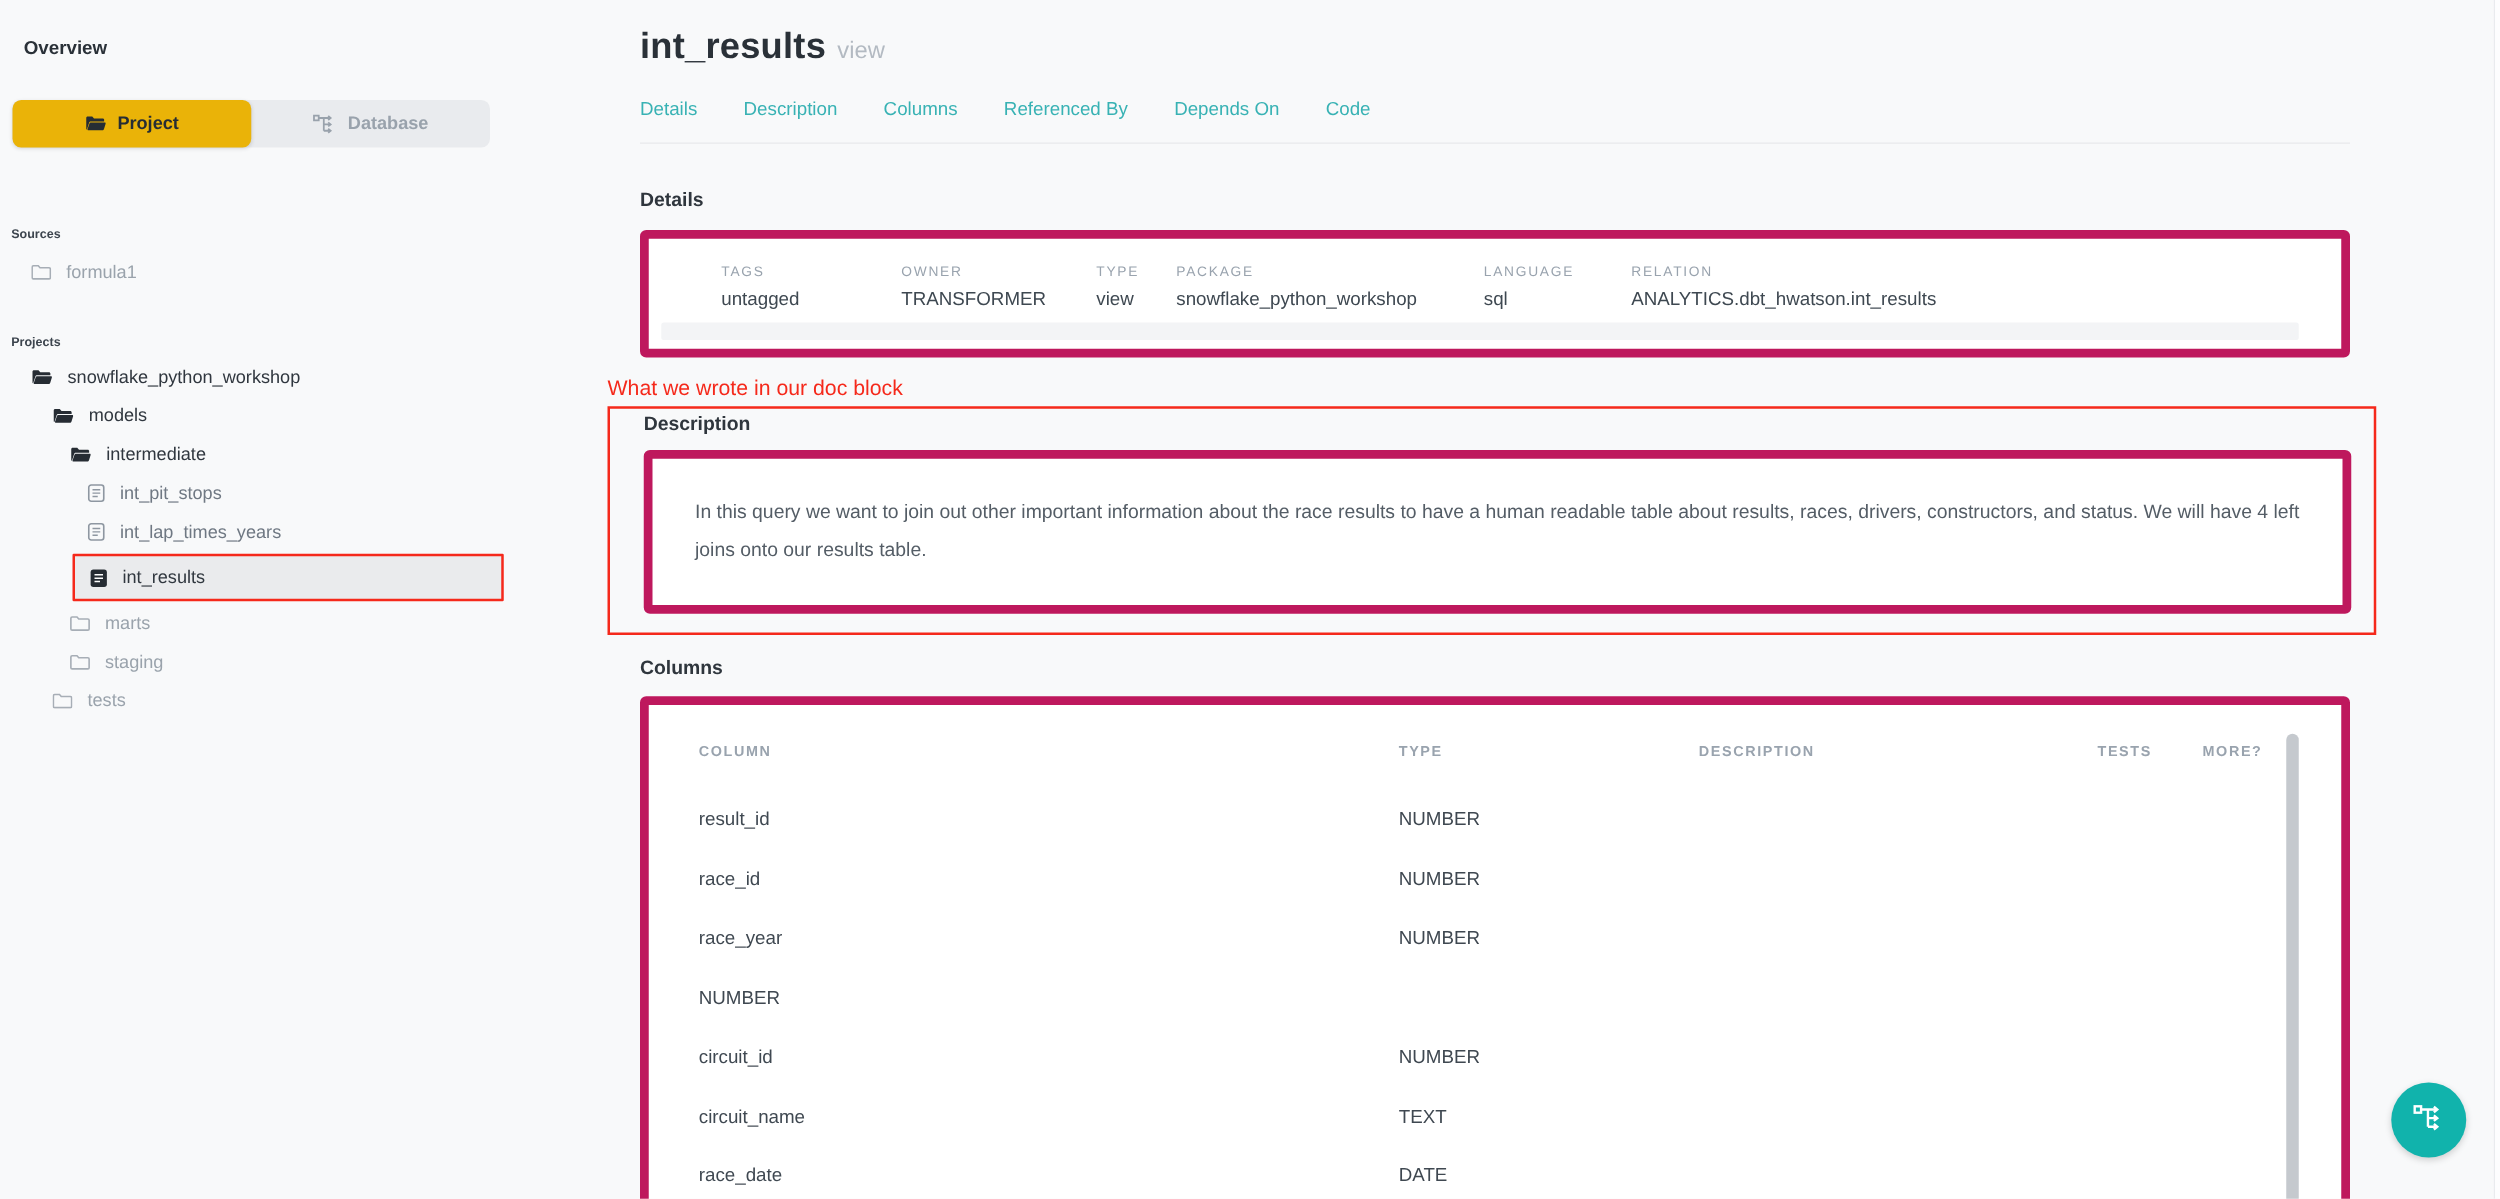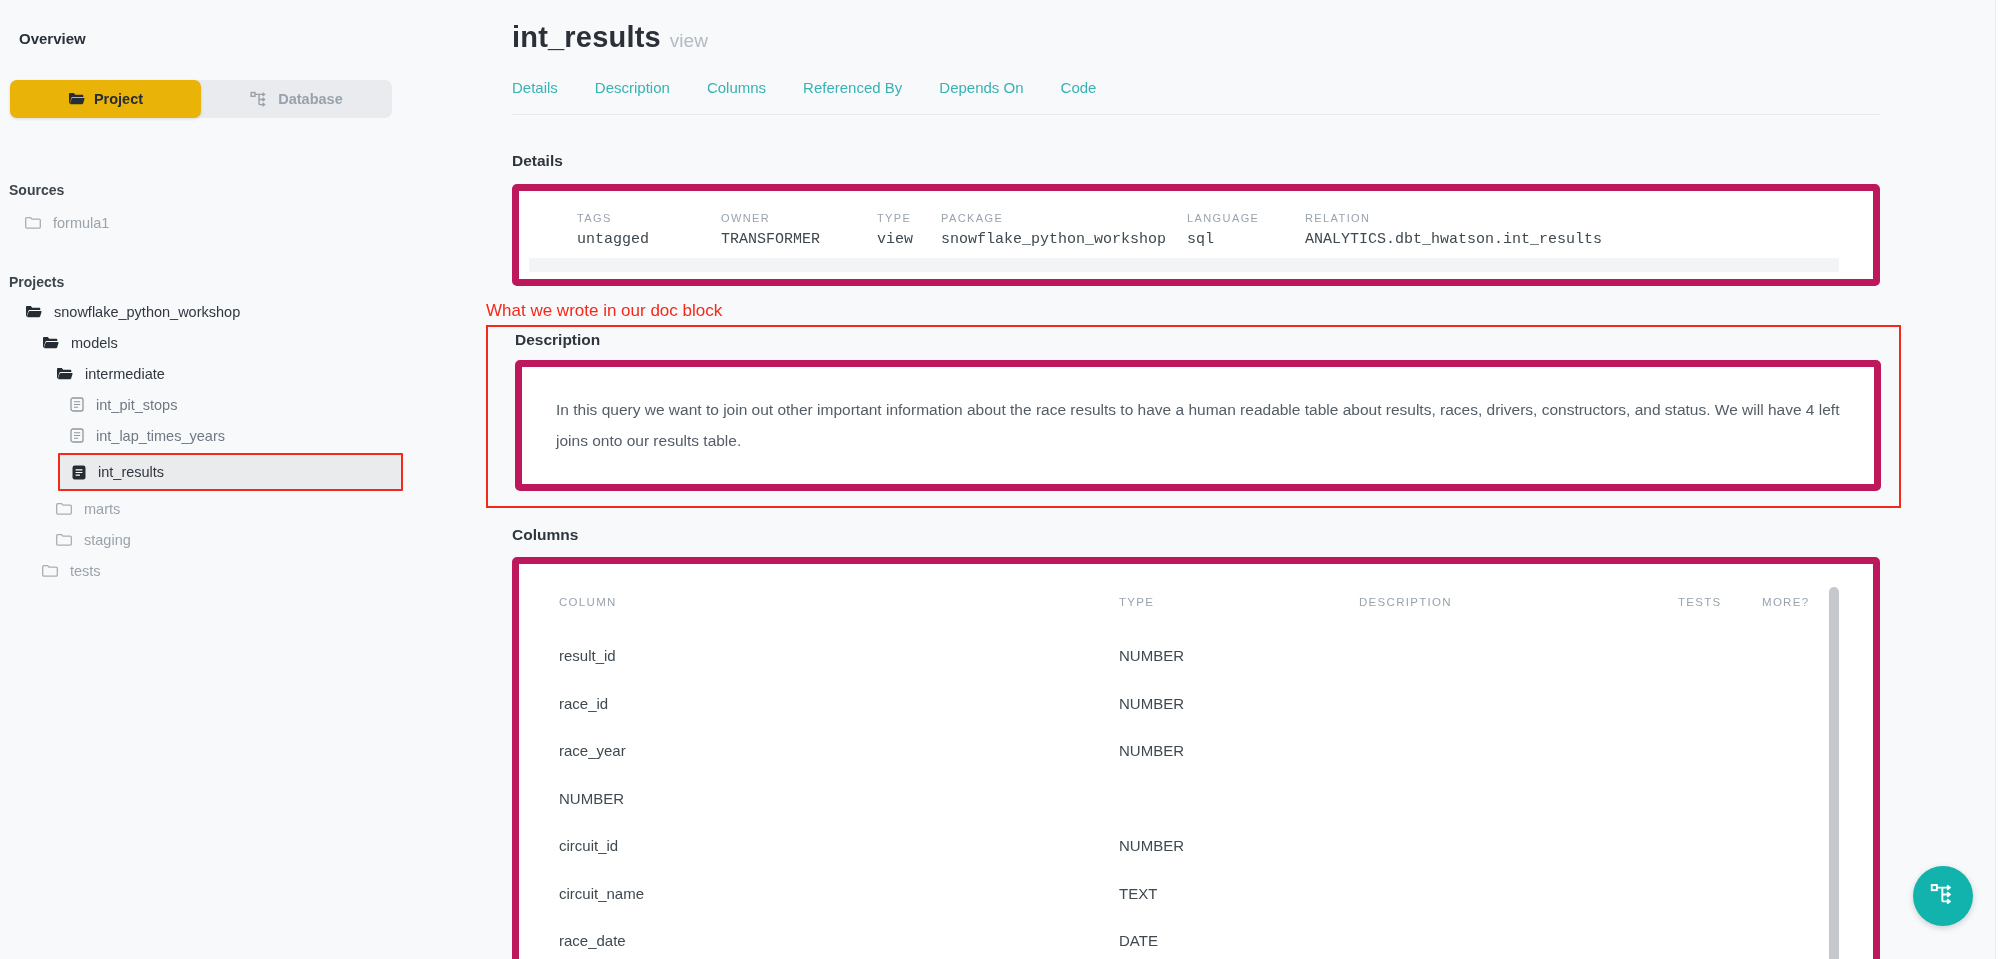--- a/index.html
+++ b/index.html
@@ -18,21 +18,21 @@
   .sidebar { position:absolute; left:0; top:0; width:430px; height:100%; }
   .overview { margin:30px 0 0 19px; font-size:15px; font-weight:bold; color:#2a3138; }
   .toggle { position:absolute; left:10px; top:80px; width:382px; height:38px;
     background:#e9ebee; border-radius:7px; display:flex; }
   .toggle-btn { flex:1; display:flex; align-items:center; justify-content:center;
     gap:9px; font-size:14.5px; font-weight:bold; color:#99a2ac; border:none;
     background:transparent; border-radius:7px; cursor:pointer; }
   .toggle-btn.active { background:#eab308; color:#262d34;
     box-shadow:0 1px 3px rgba(40,50,60,.15); }
   .toggle-btn .ticon { display:inline-flex; }
-  .section-label { margin:0 0 0 9px; font-size:14px; font-weight:bold; color:#3d454e; }
+  .section-label { margin:0 0 0 9px; font-size:10px; font-weight:bold; color:#3d454e; }
   .src-label { margin-top:135px; }
   .proj-label { margin-top:36px; }
   .tree { margin-top:6px; }
   .titem { display:flex; align-items:center; height:31px; font-size:14.5px;
     cursor:pointer; }
   .titem .ticon { display:inline-flex; margin-right:12px; }
   .titem.muted { color:#9aa3ac; }
   .titem.muted .ticon { color:#a7aeb6; }
   .titem.normal { color:#6f7883; }
   .titem.normal .ticon { color:#8e97a1; }
@@ -53,39 +53,39 @@
   .page-subtitle { font-size:19px; color:#b3bac2; margin-left:9px; }
   .tabs { margin-top:25px; display:flex; gap:37px; }
   .tab { font-size:15px; color:#38b2b4; text-decoration:none; cursor:pointer; }
   .tabs-divider { margin-top:18px; height:1px; background:#e7e9ec; }
   .sec-heading { font-size:15.5px; font-weight:bold; color:#2f363d; }
   .h-details { margin-top:37px; }
   .card { background:#ffffff; border:7px solid #be185d; border-radius:5px; }
   .details-card { margin-top:14px; height:102px; position:relative; }
   .fields { display:flex; padding:21px 0 0 58px; }
   .field .flabel { font-size:11px; letter-spacing:1.4px; color:#99a3ae; }
-  .field .fvalue { margin-top:7px; font-size:15px; color:#3e4851;font-family:Liberation Mono, monospace; }
+  .field .fvalue { margin-top:7px; font-size:15px; color:#3e4851; }
   .field-0 { width:112px; } .field-1 { width:156px;margin-left:32px; } .field-2 { width:64px; }
   .field-3 { width:246px; } .field-4 { width:118px; }
   .card-strip { position:absolute; left:10px; right:34px; bottom:7px; height:14px;
     background:#f3f4f6; border-radius:2px; }
 
   .annotation { margin:15px 0 4px -26px; font-size:17px; color:#f5291b; }
   .redbox { margin-left:-26px; margin-right:-21px; border:2px solid #f5291b;
     padding:4px 18px 15px 27px; }
   .desc-card { margin-top:11px; margin-right:0px; padding:27px 30px 28px 34px; }
   .desc-text { font-size:15.5px; line-height:31px; color:#545d66; max-width:1300px; }
 
   .h-columns { margin-top:18px; }
   .columns-card { margin-top:13px; height:600px; position:relative;
     padding:30px 48px 0 40px; }
   .tgrid { display:grid; grid-template-columns:560px 240px 319px 84px 1fr;
     align-items:center; }
   .thead { height:16px; }
-  .th { font-size:11.5px; letter-spacing:1.3px; color:#99a3ae; }
+  .th { font-size:11.5px; letter-spacing:1.3px; color:#99a3ae;font-weight:bold; }
   .tbody { margin-top:22px; }
   .trow { height:47.5px; cursor:pointer; }
   .td { font-size:15px; color:#3f4851; }
   .col-scrollbar { position:absolute; top:23px; right:34px; width:10px; height:384px;
     background:#c5c9ce; border-radius:5px; cursor:grab; }
 
   
   .fab { position:absolute; right:27px; bottom:33px; width:60px; height:60px;
     border-radius:50%; background:#11b3ac; border:none; cursor:pointer;
     display:flex; align-items:center; justify-content:center; color:#ffffff;

